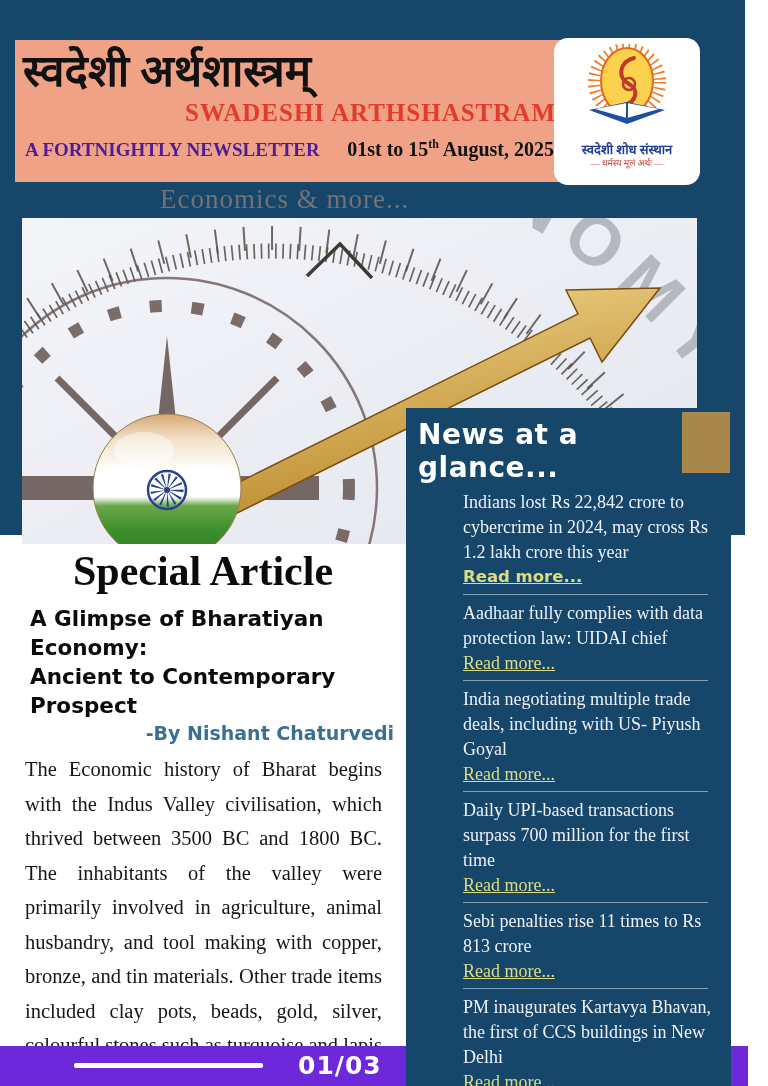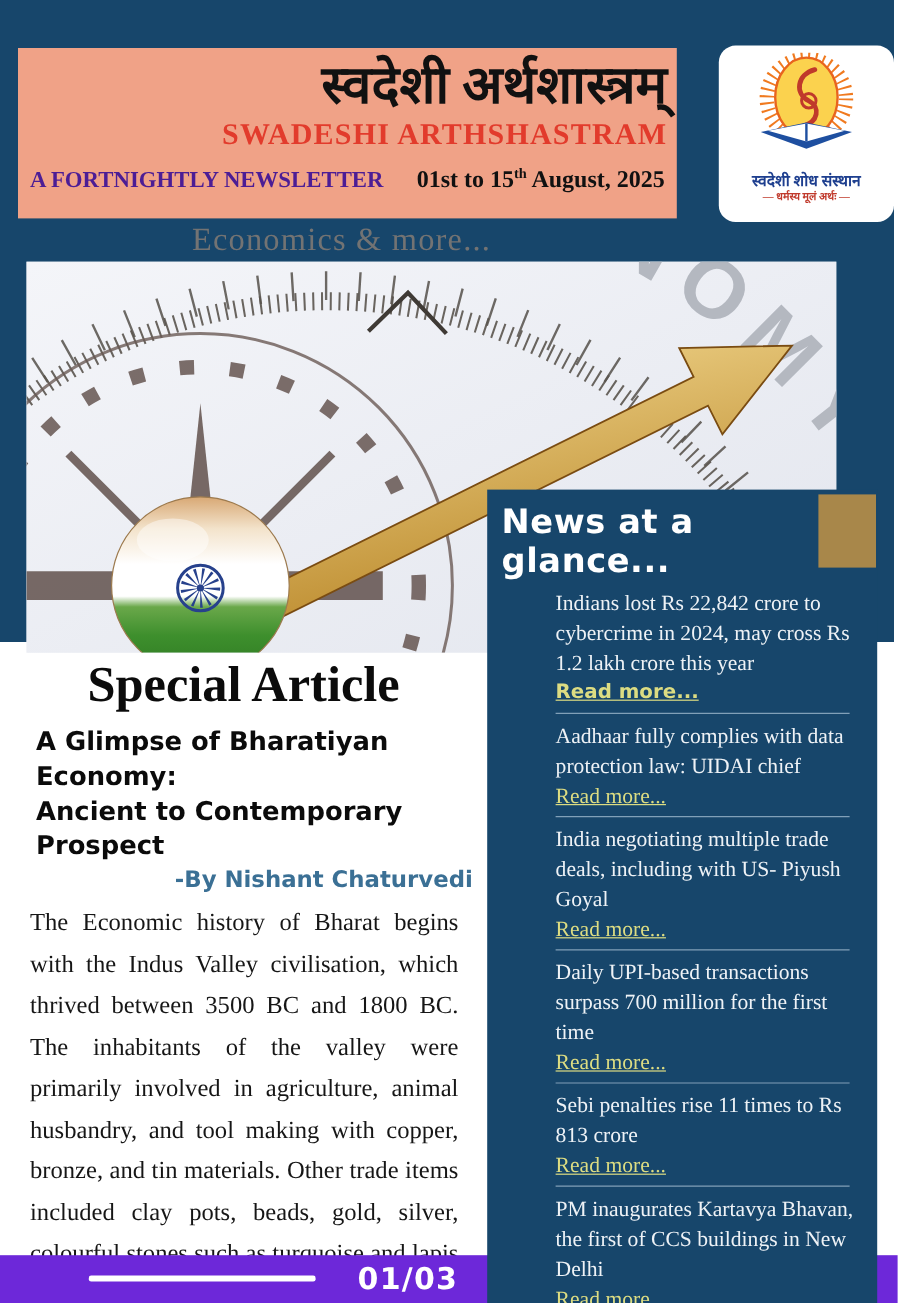--- a/index.html
+++ b/index.html
@@ -5,31 +5,31 @@
   html,body{margin:0;padding:0;background:#ffffff;}
   .page{position:relative;width:768px;height:1086px;background:#ffffff;overflow:hidden;
         font-family:"Liberation Serif","DejaVu Serif",serif;}
 
   
   .navy-block{position:absolute;left:0;top:0;width:745px;height:535px;background:#17466b;}
 
   
   .salmon-box{position:absolute;left:15px;top:40px;width:549px;height:142px;background:#f0a287;
               box-sizing:border-box;padding:6px 8px 0 8px;}
-  .title-hi{text-align:right;font-size:44px;font-weight:700;color:#111;line-height:52px;}
+  .title-hi{text-align:left;font-size:44px;font-weight:700;color:#111;line-height:52px;}
   .title-en{text-align:right;font-size:25px;font-weight:700;color:#e23b2c;letter-spacing:1px;line-height:30px;}
   .hdr-row{display:flex;justify-content:space-between;align-items:baseline;margin-top:9px;padding:0 2px;}
   .hdr-label{font-size:19px;font-weight:700;color:#4c1d95;}
   .hdr-date{font-size:20px;font-weight:700;color:#111;}
   .hdr-date sup{font-size:12px;}
 
-  .logo-box{position:absolute;left:599px;top:38px;width:146px;height:147px;background:#ffffff;
+  .logo-box{position:absolute;left:554px;top:38px;width:146px;height:147px;background:#ffffff;
             border-radius:14px;text-align:center;box-sizing:border-box;padding-top:6px;}
   .logo-org{font-size:13px;font-weight:700;color:#1e3f8f;line-height:15px;margin-top:2px;}
-  .logo-motto{font-size:9px;font-weight:700;color:#c0392b;line-height:12px;}
+  .logo-motto{font-size:9px;font-weight:400;color:#c0392b;line-height:12px;}
 
   .banner-text{position:absolute;left:160px;top:184px;color:#737373;font-size:27px;letter-spacing:1px;}
 
   
   .hero{position:absolute;left:22px;top:218px;width:675px;height:326px;background:#eef0f5;overflow:hidden;}
 
   
   .sidebar{position:absolute;left:406px;top:408px;width:325px;height:772px;background:#17466b;
            box-sizing:border-box;padding:10px 14px 0 12px;overflow:hidden;z-index:3;}
   .gold-square{position:absolute;left:682px;top:412px;width:48px;height:61px;background:#a8874a;z-index:4;}

